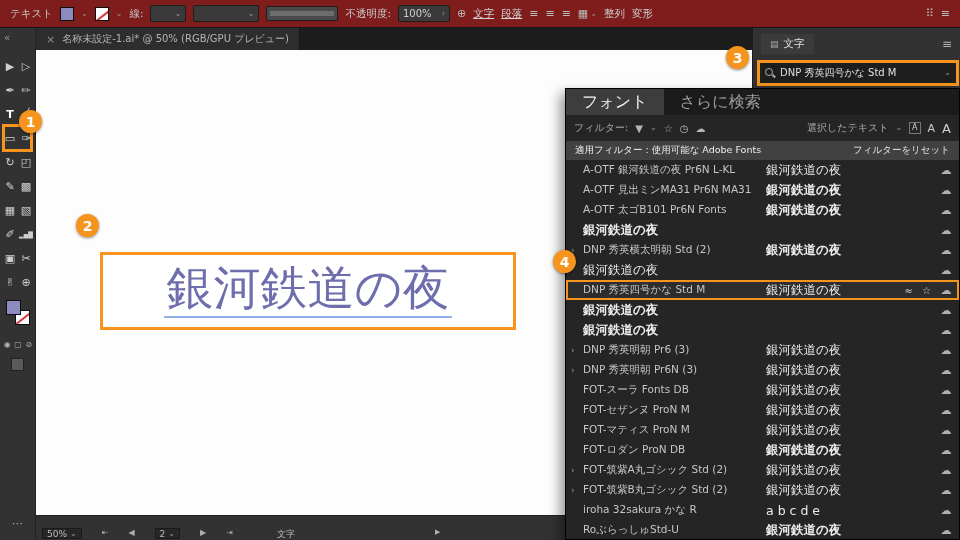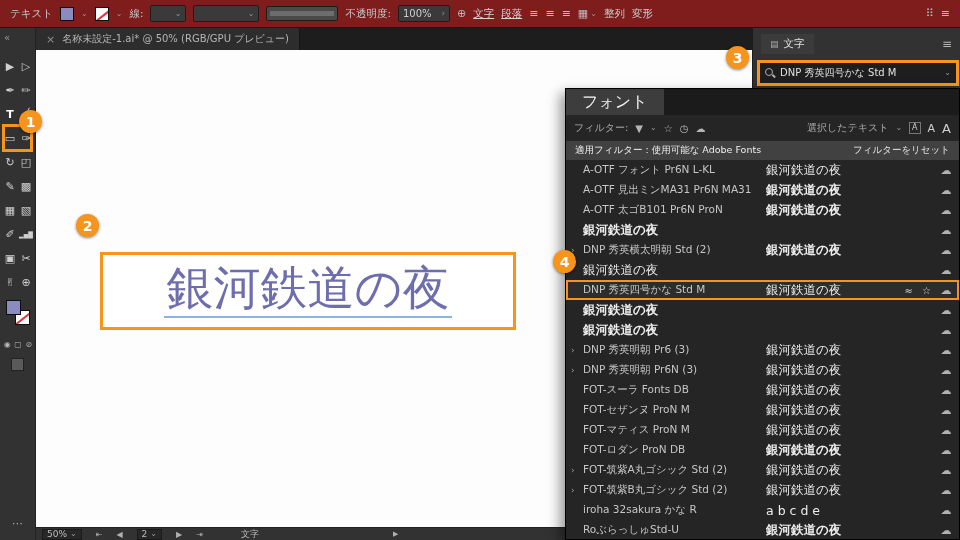--- a/index.html
+++ b/index.html
@@ -72,21 +72,21 @@
   .font-row.selected{outline:2px solid #F7941E;outline-offset:-2px;background:#2d2d2d}
   .expand{width:12px;font-size:9px;color:#9a9a9a;flex:none}
   .fname{width:183px;font-size:10.5px;color:#c6c6c6;white-space:nowrap;overflow:hidden;flex:none}
   .fsample{flex:1;font-size:12.5px;color:#ececec;white-space:nowrap;overflow:hidden}
   .fsample.serif{font-family:"DejaVu Serif","Liberation Serif",serif}
   .fsample.sans{font-family:"DejaVu Sans","Liberation Sans",sans-serif}
   .fsample.bold{font-weight:bold}
   .ricons{font-size:10px;color:#d8d8d8;letter-spacing:3px;margin-right:3px;white-space:nowrap}
   .cloud{width:18px;text-align:center;font-size:11px;color:#b0b0b0;flex:none}
   
-  .statusbar{position:absolute;left:36px;bottom:0;width:716px;height:13px;background:#323232;border-top:1px solid #222;display:flex;align-items:center;gap:14px;padding:0 6px;font-size:9px;color:#bbb;z-index:2}
+  .statusbar{position:absolute;left:36px;bottom:0;width:716px;height:13px;background:#323232;border-top:1px solid #222;display:flex;align-items:flex-start;gap:20px;padding:12px 6px;font-size:9px;color:#bbb;z-index:2}
   .sb-box{background:#272727;border:1px solid #1a1a1a;height:11px;display:flex;align-items:center;gap:3px;padding:0 4px}
   .sb-ico{font-size:8px;color:#b0b0b0;cursor:pointer}
   .sb-status{margin-left:24px}
   .sb-play{margin-left:120px;font-size:7px}
   
   .callout{position:absolute;width:23px;height:23px;border-radius:50%;background:#F7941E;color:#fff;font-weight:bold;font-size:14px;display:flex;align-items:center;justify-content:center;z-index:50;box-shadow:0 1px 3px rgba(0,0,0,.45)}
   .type-highlight{position:absolute;left:2px;top:124px;width:31px;height:28px;border:3px solid #F7941E;z-index:40}
 </style>
 </head>
 <body>
@@ -189,20 +189,21 @@
   <div class="font-field">
     <span class="mag"></span>
     <span class="font-query">DNP 秀英四号かな Std M</span>
     <span class="chev">⌄</span>
   </div>
 </div>
 
 <div class="fontpanel">
   <div class="fp-tabs">
     <span class="fp-tab active">フォント</span>
+    <span class="fp-tab">さらに検索</span>
   </div>
   <div class="fp-filter">
     <span>フィルター:</span>
     <span class="fp-ico">▼</span>
       <span class="chev">⌄</span>
     <span class="fp-ico">☆</span>
     <span class="fp-ico">◷</span>
     <span class="fp-ico">☁</span>
     <span class="fp-spacer"></span>
     <span>選択したテキスト</span>
@@ -211,35 +212,35 @@
     <span class="size-a s2">A</span>
     <span class="size-a s3">A</span>
   </div>
   <div class="fp-applied">
     <span>適用フィルター : 使用可能な Adobe Fonts</span>
     <span class="fp-reset">フィルターをリセット</span>
   </div>
   <div class="fp-list">
       <div class="font-row">
     <span class="expand"></span>
-    <span class="fname">A-OTF フォント Pr6N L-KL</span>
+    <span class="fname">A-OTF 銀河鉄道の夜 Pr6N L-KL</span>
     <span class="fsample serif">銀河鉄道の夜</span>
     <span class="ricons"></span>
     <span class="cloud">☁</span>
   </div>
       <div class="font-row">
     <span class="expand"></span>
     <span class="fname">A-OTF 見出ミンMA31 Pr6N MA31</span>
     <span class="fsample serif bold">銀河鉄道の夜</span>
     <span class="ricons"></span>
     <span class="cloud">☁</span>
   </div>
       <div class="font-row">
     <span class="expand"></span>
-    <span class="fname">A-OTF 太ゴB101 Pr6N ProN</span>
+    <span class="fname">A-OTF 太ゴB101 Pr6N Fonts</span>
     <span class="fsample sans bold">銀河鉄道の夜</span>
     <span class="ricons"></span>
     <span class="cloud">☁</span>
   </div>
       <div class="font-row">
     <span class="expand"></span>
     <span class="fsample serif bold">銀河鉄道の夜</span>
     <span class="ricons"></span>
     <span class="cloud">☁</span>
   </div>

